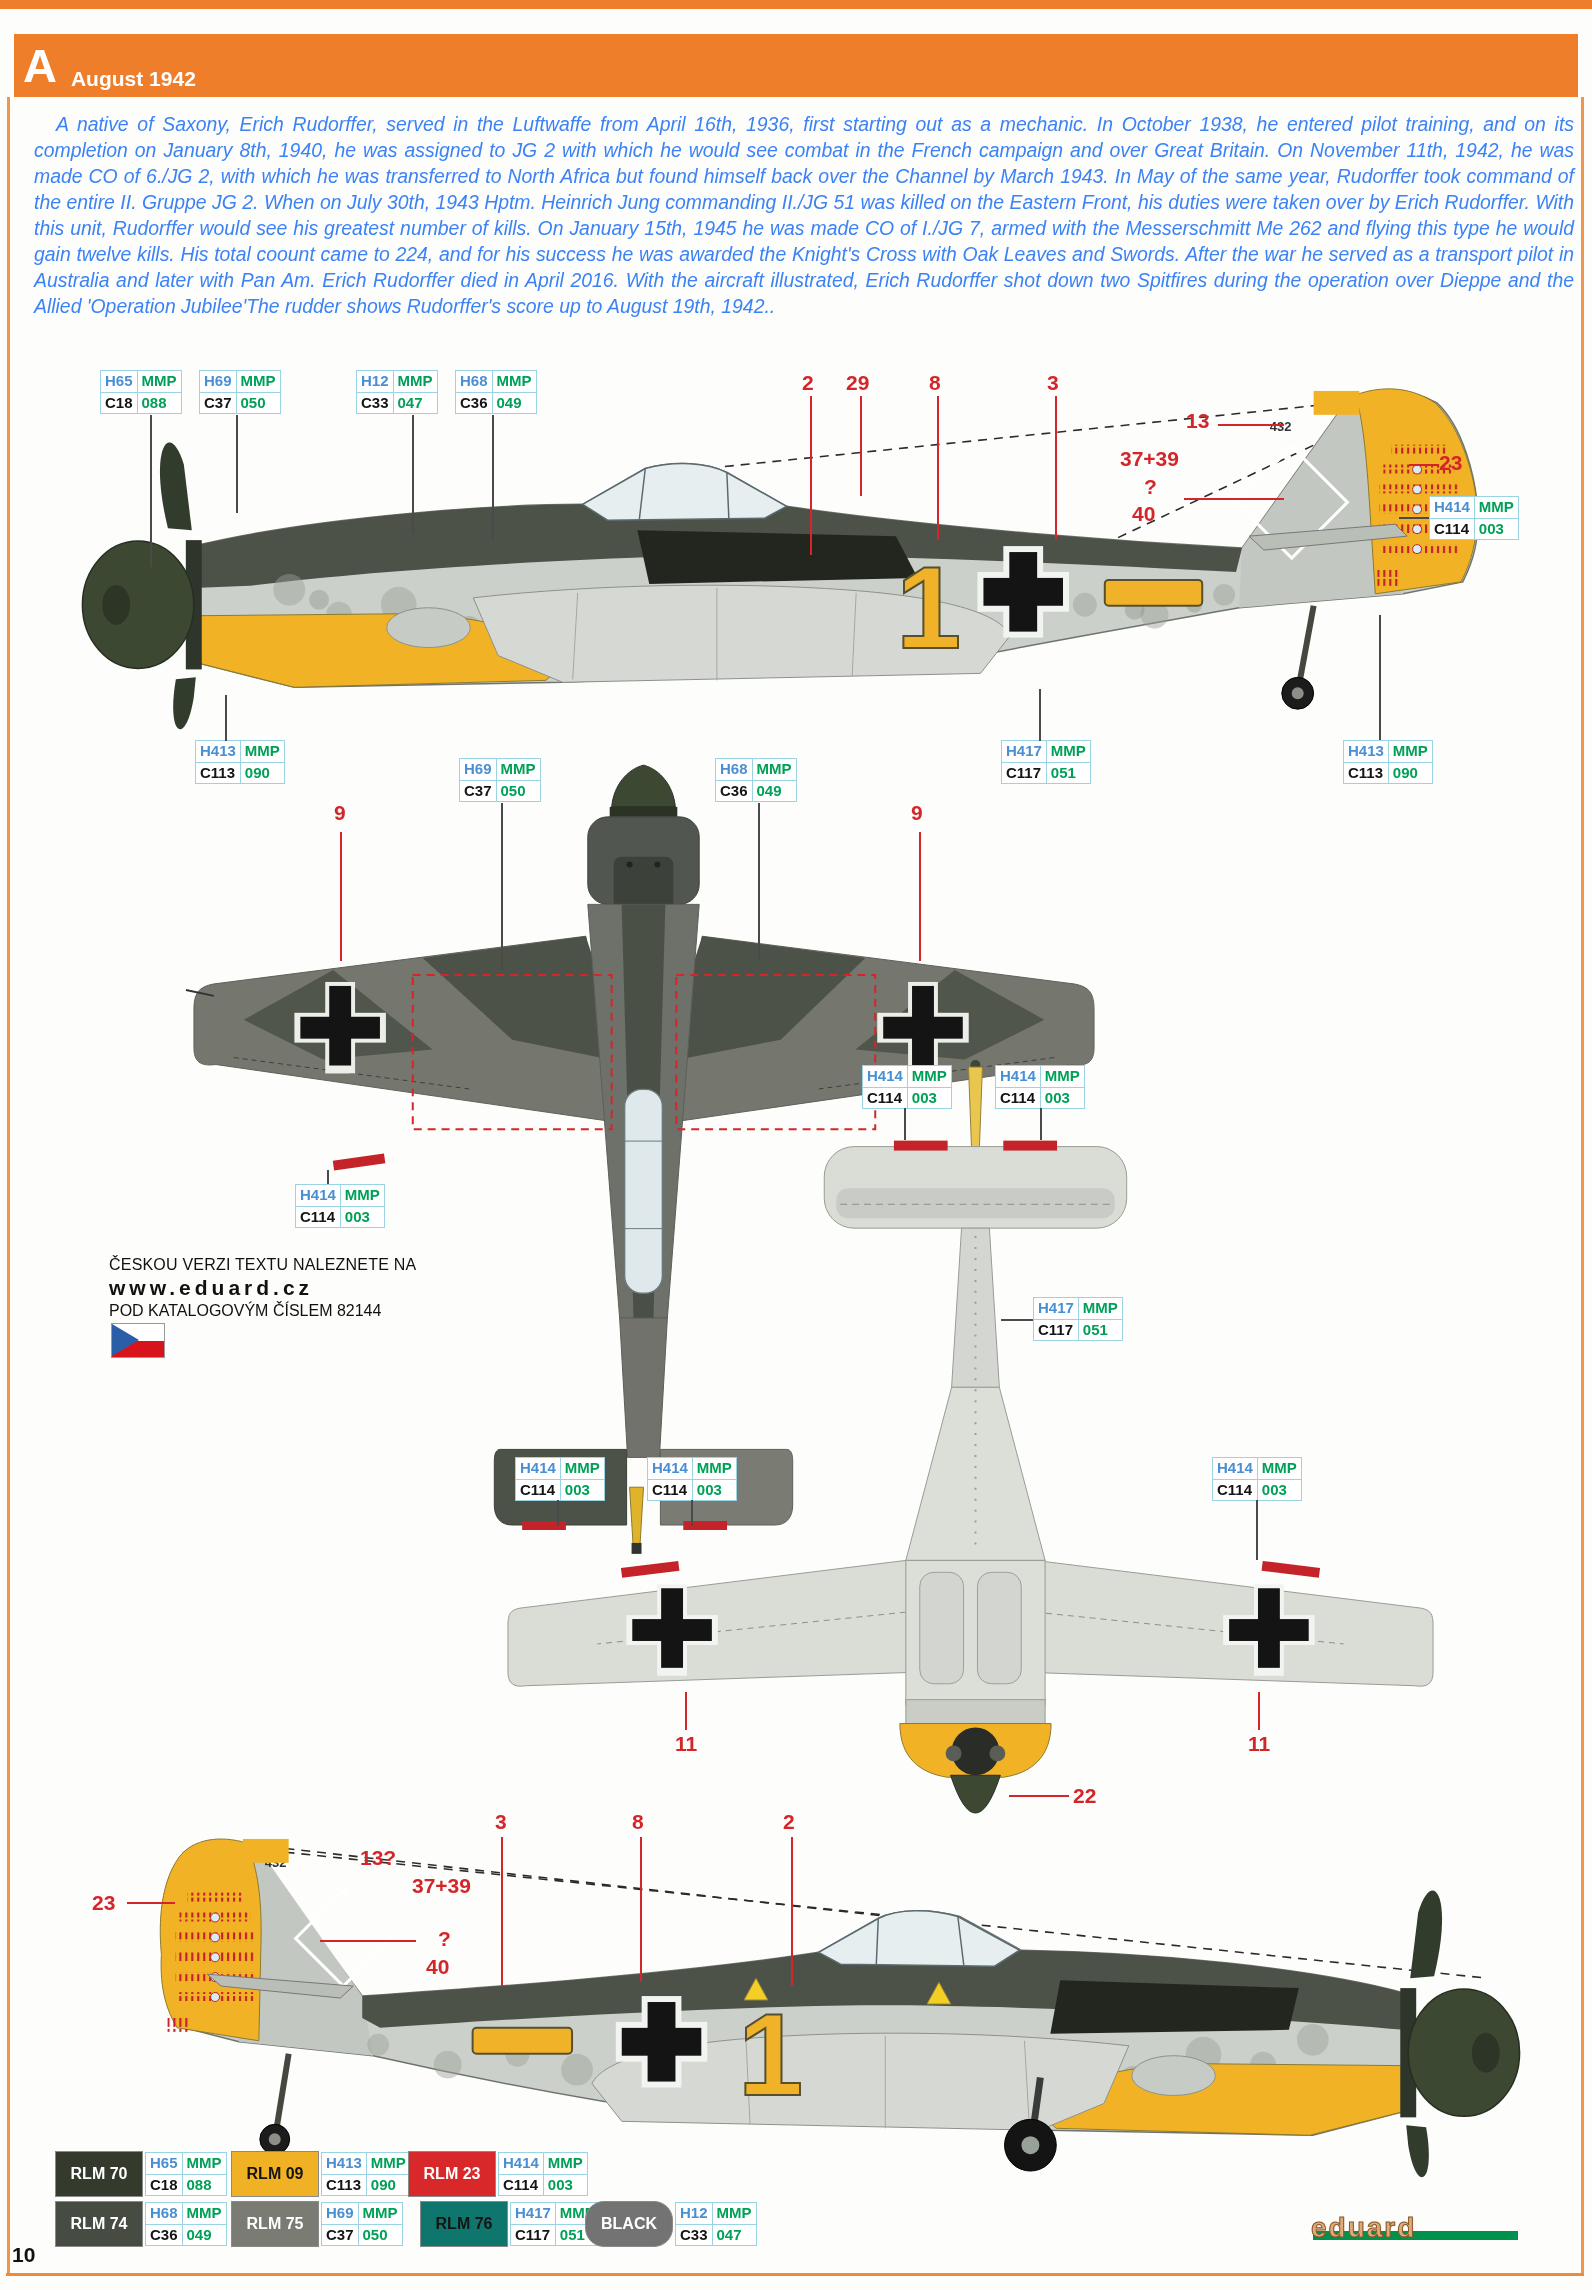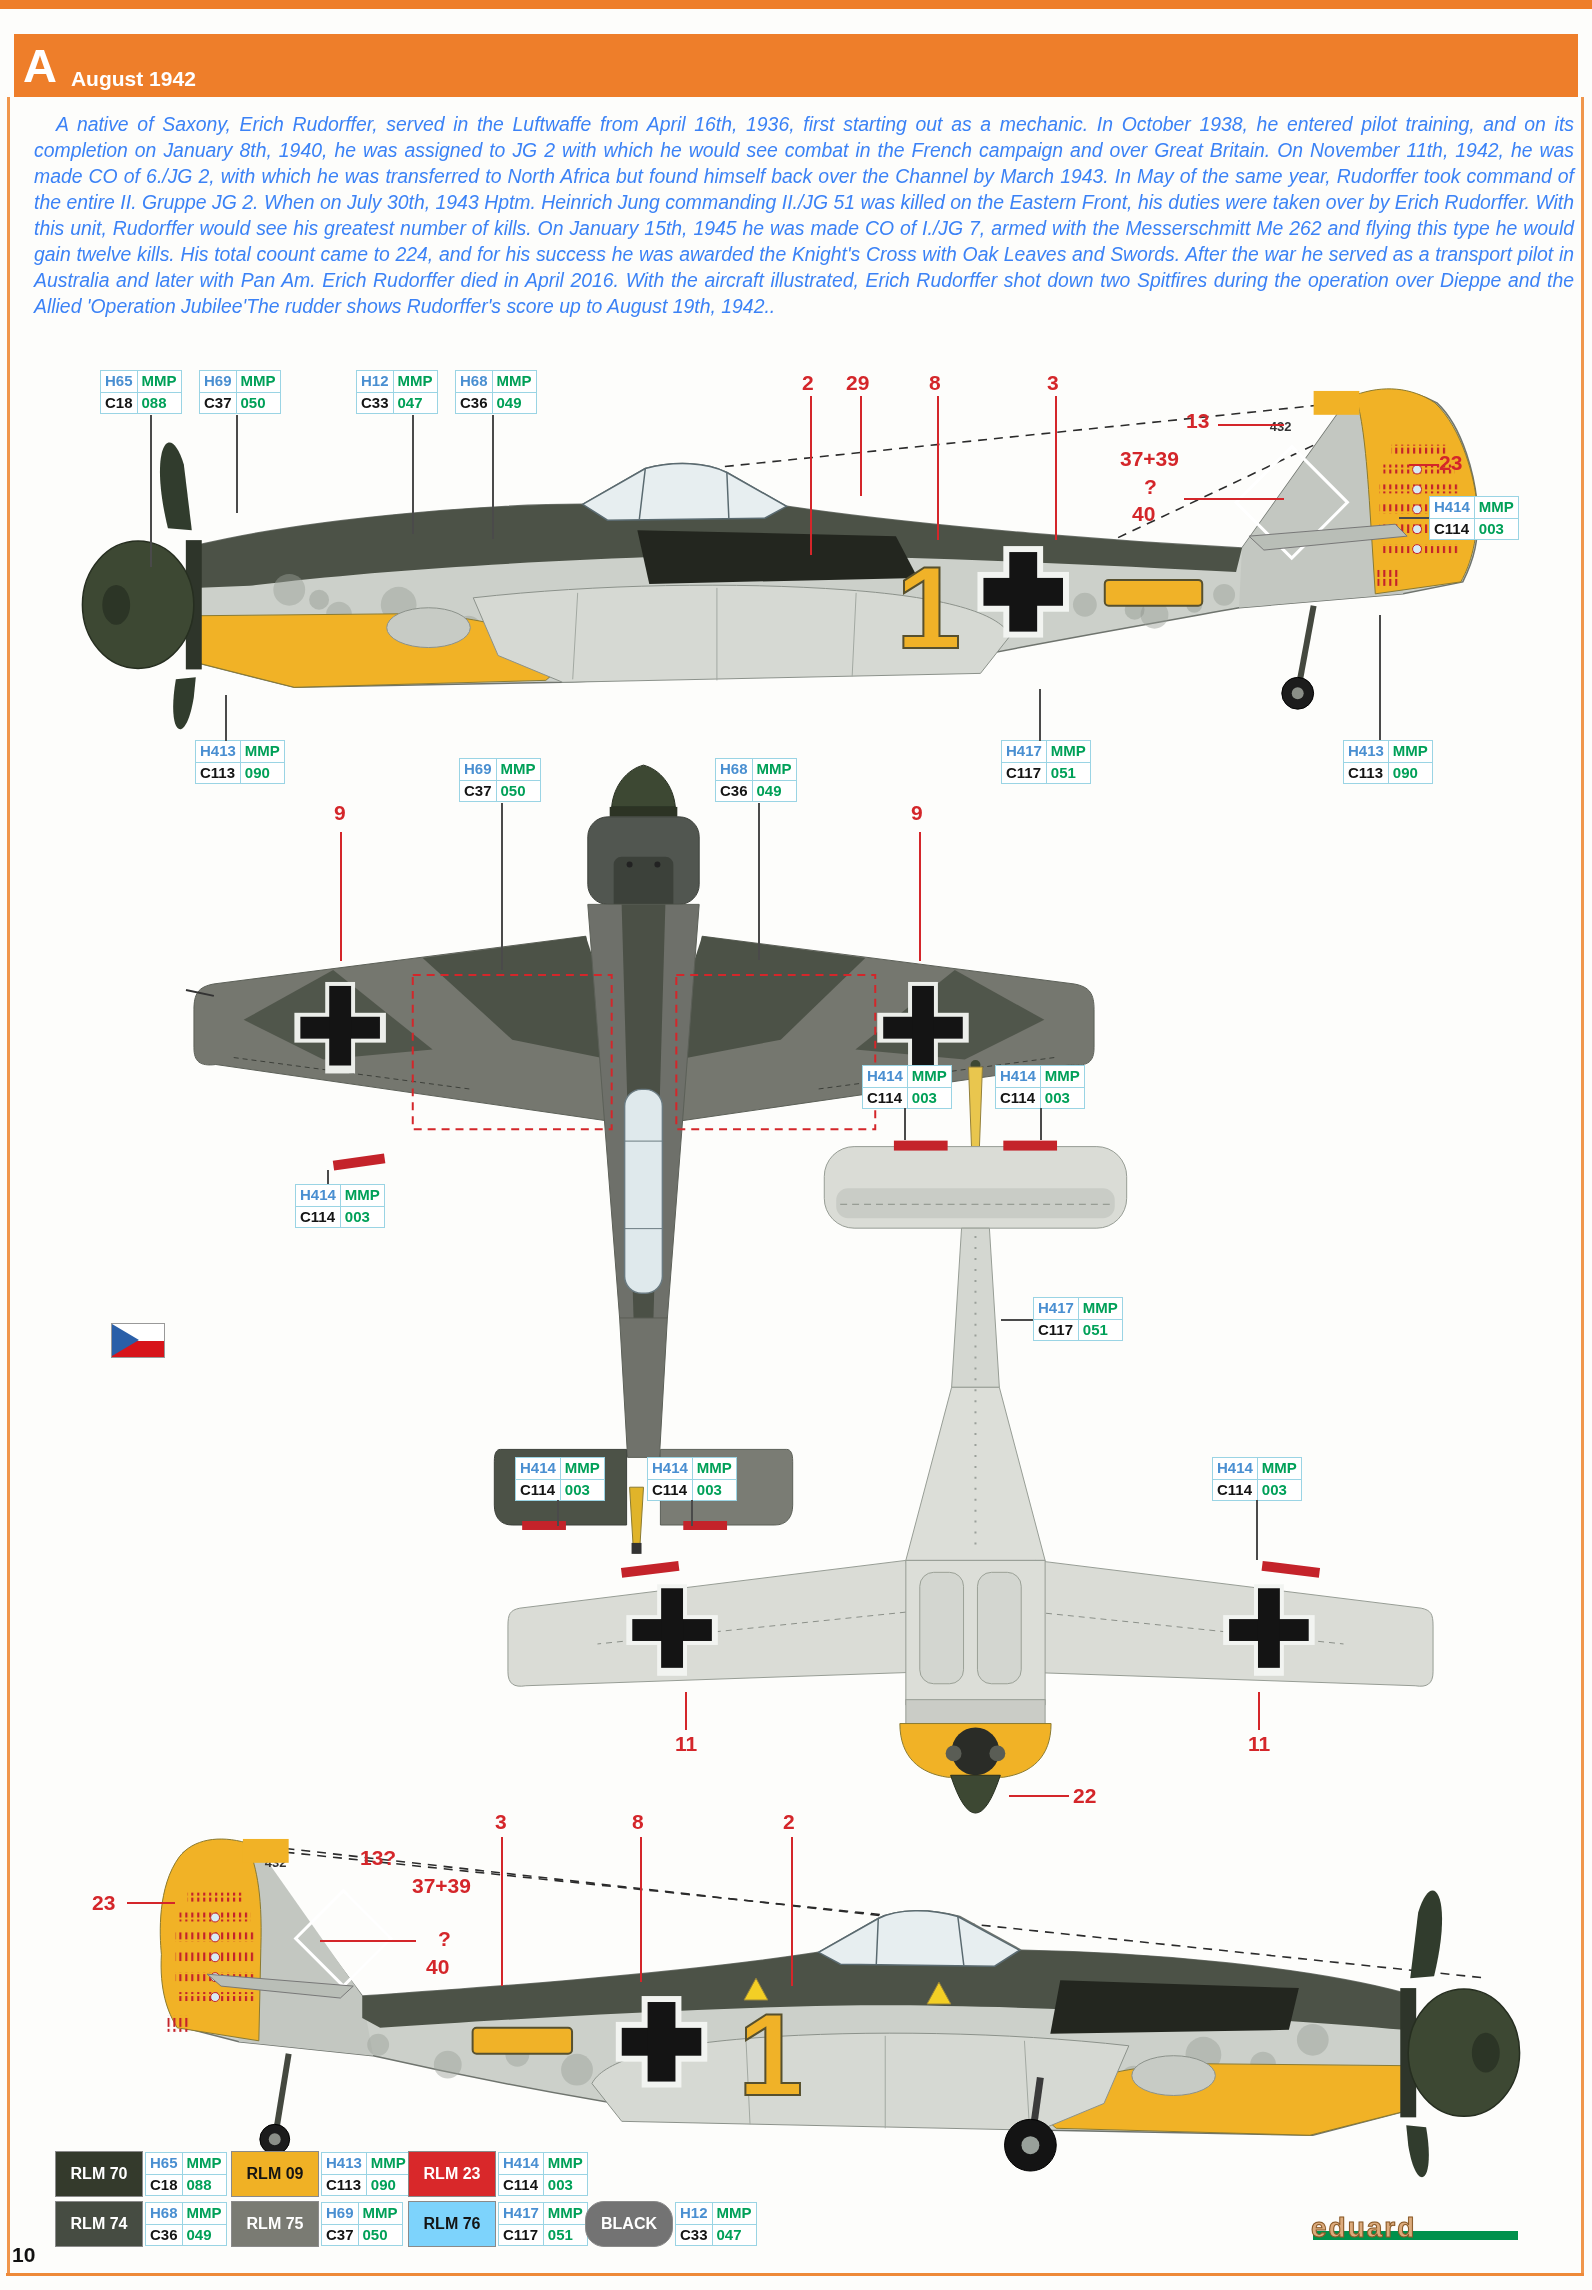--- a/index.html
+++ b/index.html
@@ -41,21 +41,21 @@
   .flag .wt{position:absolute;top:0;left:0;right:0;height:50%;background:#fff;}
   .flag .rb{position:absolute;bottom:0;left:0;right:0;height:50%;background:#d7141a;}
   .flag .bt{position:absolute;top:0;left:0;width:0;height:0;border-top:16.4px solid transparent;
             border-bottom:16.4px solid transparent;border-left:27px solid #2a5fa8;}
   
   .lg{position:absolute;display:flex;height:46px;}
   .sw{width:86px;display:flex;align-items:center;justify-content:center;font-weight:bold;
       font-size:16px;border:1px solid #8a8a8a;margin-right:2px;}
   .c-rlm70{background:#343a2c;color:#fff;} .c-rlm04{background:#f0b125;color:#141414;}
   .c-rlm23{background:#d9282a;color:#fff;} .c-rlm74{background:#464c42;color:#fff;}
-  .c-rlm75{background:#7a7b73;color:#fff;} .c-rlm76{background:#7dd3fc;color:#141414;}
+  .c-rlm75{background:#7a7b73;color:#fff;} .c-rlm76{background:#0f766e;color:#141414;margin-left:12px;}
   .c-black{background:#737373;color:#fff;border-radius:19px;}
   
   .pgnum{position:absolute;left:12px;top:2243px;font-size:21px;font-weight:bold;color:#111;}
   .elogo{position:absolute;left:1311px;top:2213px;width:209px;}
   .elogo .bar{position:absolute;left:2px;right:2px;bottom:3px;height:9px;background:#00914c;}
   .elogo .txt{position:relative;font-size:28px;font-weight:bold;color:#dcab7c;letter-spacing:2px;
               -webkit-text-stroke:1px #8a5a28;text-shadow:0 0 1px #8a5a28;line-height:30px;}
 </style>
 </head>
 <body>
@@ -479,20 +479,25 @@
   <div class="rn" style="left:92px;top:1892px">23</div>
   <div class="rn" style="left:412px;top:1875px">37+39</div>
   <div class="rn" style="left:438px;top:1928px">?</div>
   <div class="rn" style="left:426px;top:1956px">40</div>
   <i class="rl" style="left:501px;top:1837px;height:149px"></i>
   <i class="rl" style="left:640px;top:1837px;height:145px"></i>
   <i class="rl" style="left:791px;top:1837px;height:149px"></i>
   <i class="rl" style="left:127px;top:1902px;width:48px;height:2px"></i>
   <i class="rl" style="left:320px;top:1940px;width:96px;height:2px"></i>
 
+  <div class="cz">
+    <div class="l1">ČESKOU VERZI TEXTU NALEZNETE NA</div>
+    <div class="url">www.eduard.cz</div>
+    <div class="l2">POD KATALOGOVÝM ČÍSLEM 82144</div>
+  </div>
   <div class="flag">
     <div class="wt"></div>
     <div class="rb"></div>
     <div class="bt"></div>
   </div>
 
   <div class="lg" style="left:55px;top:2151px">
     <div class="sw c-rlm70">RLM 70</div>
     <div class="pc">
       <span class="h">H65</span>

